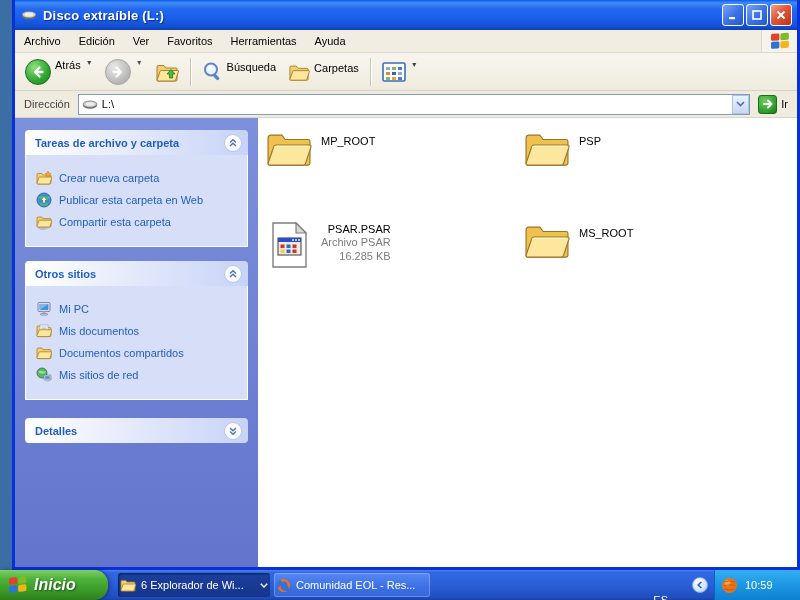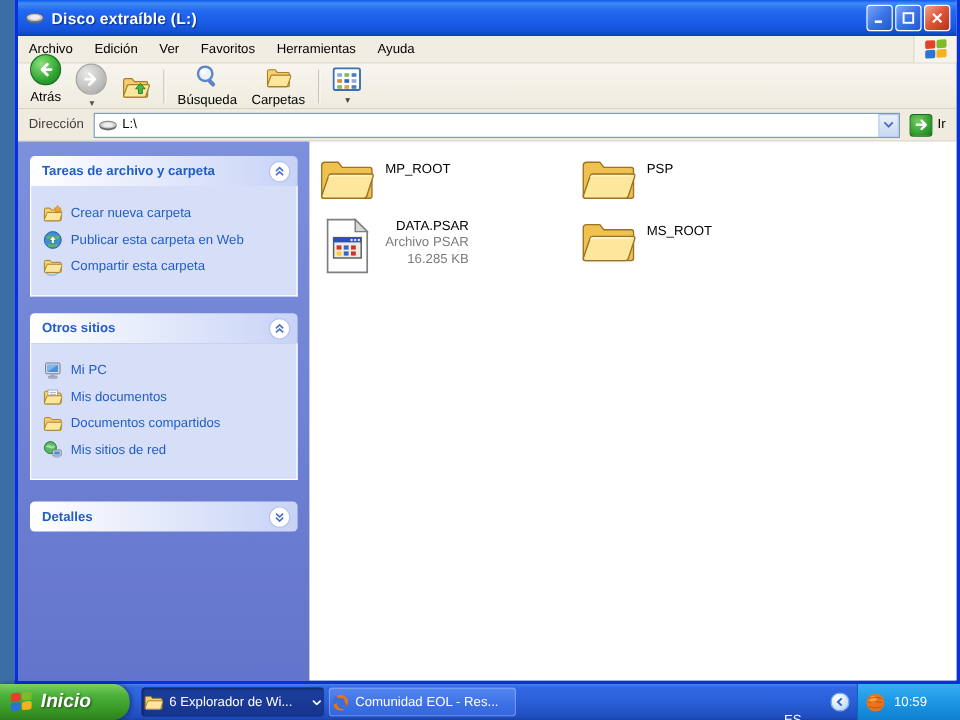--- a/index.html
+++ b/index.html
@@ -23,21 +23,21 @@
   .menubar { height:38px; flex:0 0 22px; background:#F1EDE2; display:flex; align-items:center;
              border-bottom:1px solid #DCD8CC; }
   .menu-item { padding:3px 9px; font-size:11px; color:#000; }
   .menubar-spacer { flex:1; }
   .winlogo-box { width:36px; height:22px; display:flex; align-items:center; justify-content:center;
                  border-left:1px solid #DCD8CC; background:#F6F3EA; }
 
   
   .toolbar { height:38px; flex:0 0 38px; background:linear-gradient(180deg,#F7F5EE,#EFEBDE);
              border-bottom:1px solid #D8D4C8; display:flex; align-items:center; padding:0 4px; }
-  .tbtn { display:flex; align-items:center; gap:4px; padding:3px 6px; border-radius:3px; font-size:11px; color:#000;flex-direction:column; }
+  .tbtn { display:flex; gap:4px; padding:3px 6px; border-radius:3px; font-size:11px; color:#000; }
   .tbtn.disabled { opacity:.9; }
   .drop { font-size:7px; color:#444; margin-left:1px; }
   .tsep { width:1px; height:28px; background:#C9C5B8; margin:0 5px; box-shadow:1px 0 0 #fff; }
 
   .navcírc { width:26px; height:26px; border-radius:50%; display:flex; align-items:center; justify-content:center; }
   .nav-green { background:radial-gradient(circle at 35% 30%,#8CE07E,#2FA531 60%,#1B7E1F); border:1px solid #1B6E20; }
   .nav-gray  { background:radial-gradient(circle at 35% 30%,#E8E8E8,#B9B9B9 60%,#999); border:1px solid #9A9A9A; }
 
   
   .addressbar { height:27px; flex:0 0 27px; background:#EFEBDE; border-bottom:1px solid #D8D4C8;
@@ -59,21 +59,21 @@
   .panel-header { height:25px; display:flex; align-items:center; justify-content:space-between;
                   background:linear-gradient(90deg,#FFFFFF,#C7D3F7); border-radius:4px 4px 0 0; padding:0 6px 0 10px; }
   .panel-header .ptitle { font-size:11px; font-weight:bold; color:#215DC6; }
   .chev-btn { width:18px; height:18px; border-radius:50%; background:#fff; border:1px solid #B5C4EE;
               display:flex; align-items:center; justify-content:center; }
   .panel-body { background:#D6DFF7; border:1px solid #FFFFFF; border-top:none; padding:9px 6px 10px 10px; }
   .task-link { display:flex; align-items:center; gap:7px; margin:6px 0; }
   .task-link .lbl { font-size:11px; color:#215DC6; }
   .ic16 { width:16px; height:16px; flex:0 0 16px; display:flex; }
 
-  .mainview { flex:1; background:#fff; padding:11px 0 0 7px; display:flex; flex-wrap:wrap; align-content:flex-start; width:440px; }
+  .mainview { flex:1; background:#fff; padding:11px 0 0 7px; display:flex; flex-wrap:wrap; align-content:flex-start; width:440px;gap:40px; }
   .tile { width:218px; height:52px; display:flex; align-items:flex-start; gap:8px; margin-bottom:0; }
   .tile .ficon { width:48px; flex:0 0 48px; display:flex; justify-content:center; }
   .tile .tlabel { font-size:11px; color:#000; margin-top:6px; }
   .tile.file .tlabel { margin-top:2px; }
   .tile .meta { font-size:11px; color:#7C7C7C; line-height:14px; }
 
   
   .taskbar { position:absolute; left:0; right:0; bottom:0; height:30px;
              background:linear-gradient(180deg,#4E80F0 0%,#3268E4 8%,#2A5FD8 50%,#1F4DBE 92%,#1A43A8 100%); display:flex; align-items:stretch; }
   .startbtn { width:108px; display:flex; align-items:center; gap:6px; padding-left:8px;
@@ -388,21 +388,21 @@
                 <circle cx="30" cy="19" r="1" fill="#E8E8E8"></circle>
                 <rect x="11.5" y="23.5" width="4" height="3.5" fill="#C33"></rect>
                 <rect x="17.5" y="23.5" width="4" height="3.5" fill="#36C"></rect>
                 <rect x="23.5" y="23.5" width="4" height="3.5" fill="#C33"></rect>
                 <rect x="11.5" y="28.5" width="4" height="3.5" fill="#FC3"></rect>
                 <rect x="17.5" y="28.5" width="4" height="3.5" fill="#36C"></rect>
                 <rect x="23.5" y="28.5" width="4" height="3.5" fill="#C33"></rect>
               </svg>
           </span>
           <span>
-            <div class="tlabel">DATA.PSAR</div>
+            <div class="tlabel">PSAR.PSAR</div>
             <div class="meta">Archivo PSAR</div>
             <div class="meta">16.285 KB</div>
           </span>
         </div>
 
         <div class="tile">
           <span class="ficon">
             <svg width="46" height="40" viewBox="0 0 48 42">
                 <path d="M2 10 L2 36 Q2 38 4 38 L44 38 Q46 38 46 36 L46 13 Q46 11 44 11 L20 11 L16.5 6.5 L5 6.5 Q2 6.5 2 9.5 Z" fill="#EFC14E" stroke="#9C7325" stroke-width="1.2"></path>
                 <path d="M2 36 L8 18.5 Q8.5 16.8 10.5 16.8 L45.4 16.8 Q47.8 16.8 47 19 L41.6 35.6 Q41 38 38.8 38 L4 38 Q2 38 2 36 Z" fill="#FCE79C" stroke="#9C7325" stroke-width="1.2"></path>

